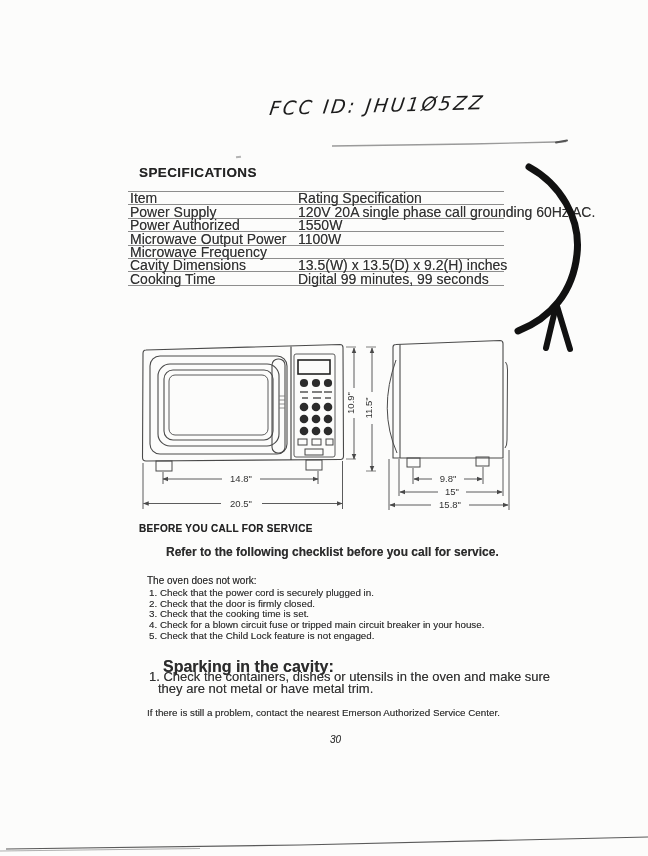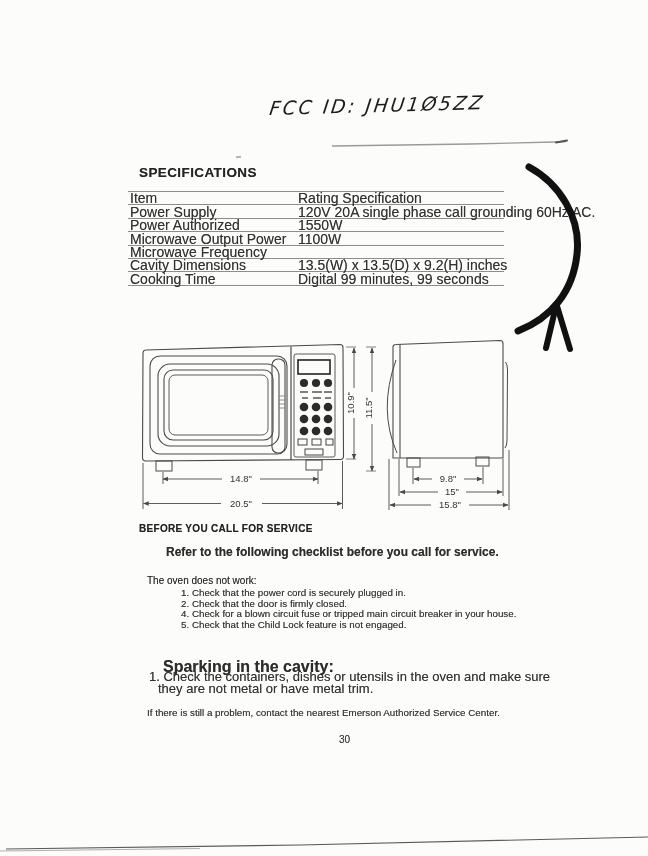--- a/index.html
+++ b/index.html
@@ -46,29 +46,29 @@
   
   .svc-title{
     left:139px;top:523px;
     font-size:10px;font-weight:bold;letter-spacing:.3px;color:#242424;
   }
   .svc-intro{
     left:140px;top:545px;
     font-size:12px;font-weight:bold;color:#2c2c2c;padding-left:26px;
   }
   .svc-h1{left:147px;top:575px;font-size:10px;font-weight:normal;color:#2c2c2c;}
-  .svc-list1{left:149px;top:588px;font-size:9.8px;line-height:10.7px;color:#333;margin-left:32px;}
+  .svc-list1{left:149px;top:588px;font-size:9.8px;line-height:10.7px;color:#333;}
   .svc-h2{left:147px;top:658px;font-size:16px;font-weight:bold;color:#2c2c2c;padding-left:16px;}
   .svc-list2{
     left:149px;top:671px;width:408px;
     font-size:13px;line-height:11.6px;color:#333;
   }
   .svc-list2 .li{padding-left:9px;text-indent:-9px;}
   .svc-footer{left:147px;top:707px;font-size:9.8px;color:#333;}
-  .page-number{left:330px;top:734px;width:20px;text-align:right;font-size:10px;color:#3a3a3a;}
+  .page-number{left:330px;top:734px;width:20px;text-align:left;font-size:10px;color:#3a3a3a;font-style:italic;}
   .speck{left:236px;top:156px;width:5px;height:2px;background:#b3b3b3;transform:rotate(-8deg);}
   .overlay-svg{left:0;top:0;}
   .doc-text{ text-shadow:0 0 .4px rgba(40,40,40,.55); }
 </style>
 </head>
 <body>
 
 <div class="abs handwriting">FCC ID: JHU1Ø5ZZ</div>
 
 <div class="abs speck"></div>
@@ -237,20 +237,21 @@
   </g>
 </svg>
 
 <div class="abs svc-title doc-text">BEFORE YOU CALL FOR SERVICE</div>
 <div class="abs svc-intro doc-text">Refer to the following checklist before you call for service.</div>
 
 <div class="abs svc-h1 doc-text">The oven does not work:</div>
 <div class="abs svc-list1 doc-text">
   <div class="li">1. Check that the power cord is securely plugged in.</div>
   <div class="li">2. Check that the door is firmly closed.</div>
+  <div class="li">3. Check that the cooking time is set.</div>
   <div class="li">4. Check for a blown circuit fuse or tripped main circuit breaker in your house.</div>
   <div class="li">5. Check that the Child Lock feature is not engaged.</div>
 </div>
 
 <div class="abs svc-h2 doc-text">Sparking in the cavity:</div>
 <div class="abs svc-list2 doc-text">
   <div class="li">1. Check the containers, dishes or utensils in the oven and make sure they are not metal or have metal trim.</div>
 </div>
 
 <div class="abs svc-footer doc-text">If there is still a problem, contact the nearest Emerson Authorized Service Center.</div>

